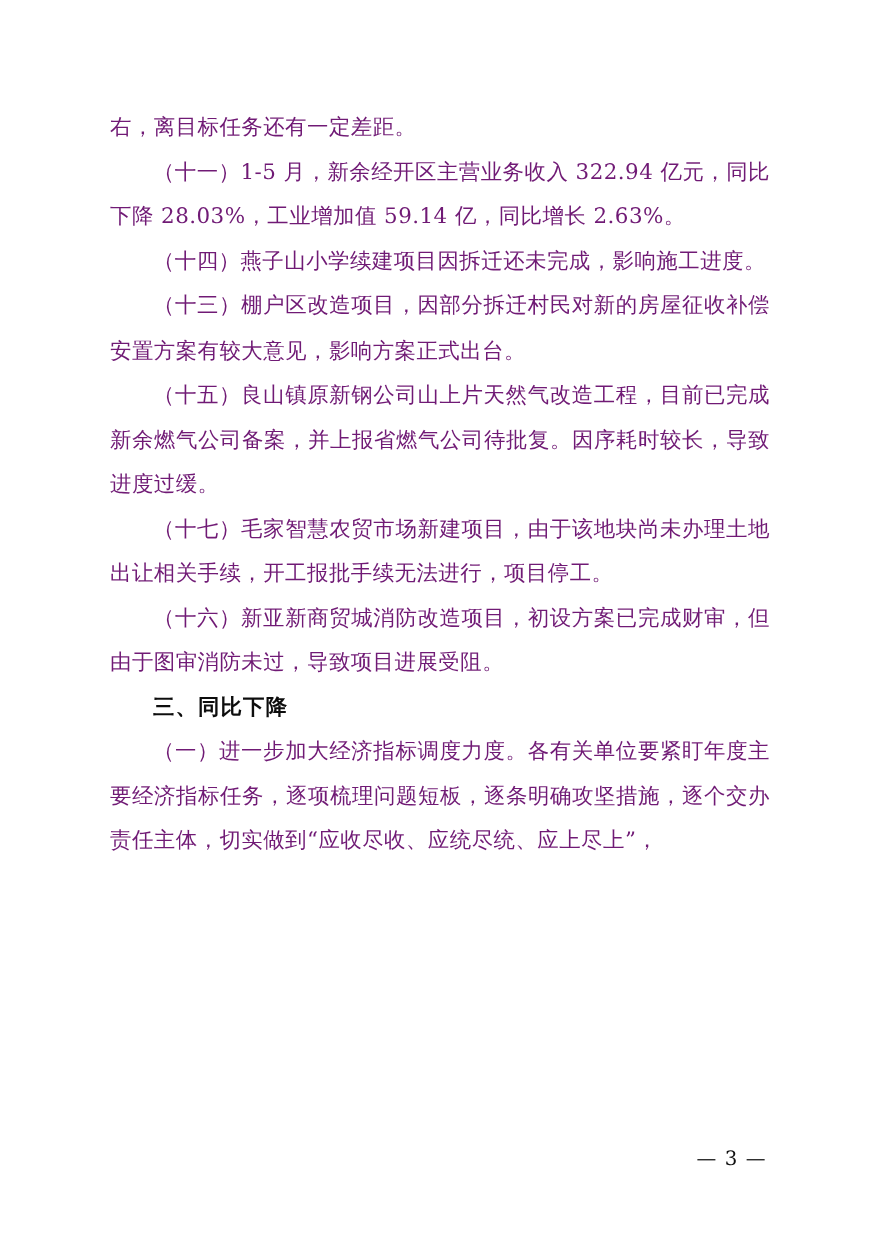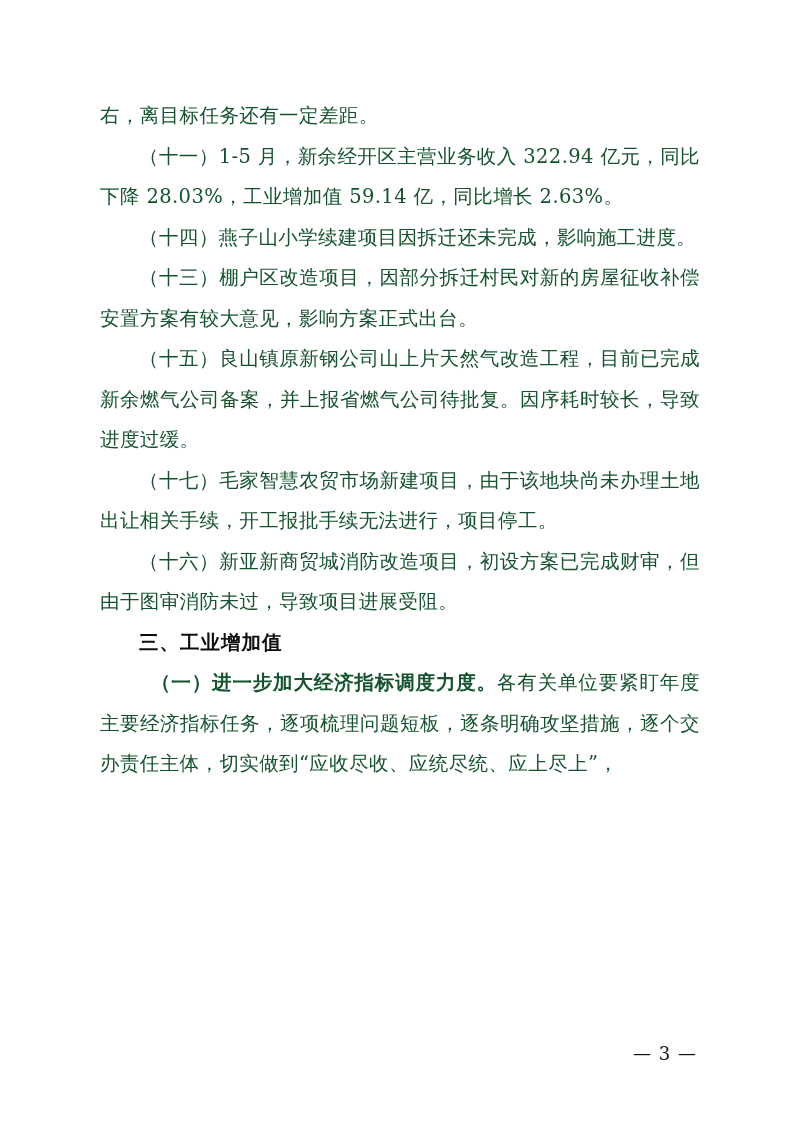--- a/index.html
+++ b/index.html
@@ -18,21 +18,21 @@
   .body-area {
     position: absolute;
     left: 100px;
     top: 96px;
     width: 600px;
   }
   .para {
     font-family: "DejaVu Serif", "Liberation Serif", serif;
     font-size: 19.5px;
     line-height: 40.5px;
-    color: #14532d;
+    color: #701a75;
     text-align: justify;
     text-justify: inter-ideograph;
     letter-spacing: 0.4px;
     margin: 0;
     white-space: normal;
   }
   .para.indent {
     text-indent: 39px;
   }
   .para.cont {
@@ -42,22 +42,21 @@
     font-family: "DejaVu Serif", "Liberation Serif", serif;
     font-size: 19.5px;
     line-height: 40.5px;
     color: #0d0d0d;
     font-weight: bold;
     text-indent: 39px;
     letter-spacing: 1px;
     margin: 0;
   }
   .bold-lead {
-    font-weight: bold;
-    margin-left: 12px;
+    font-weight: normal;
   }
   .page-number {
     position: absolute;
     right: 96px;
     bottom: 58px;
     font-family: "DejaVu Serif", "Liberation Serif", serif;
     font-size: 18px;
     color: #101010;
     letter-spacing: 1px;
   }
@@ -69,20 +68,20 @@
   <div class="body-area">
 
     <p class="para cont">右，离目标任务还有一定差距。</p>
     <p class="para indent">（十一）1-5 月，新余经开区主营业务收入 322.94 亿元，同比下降 28.03%，工业增加值 59.14 亿，同比增长 2.63%。</p>
     <p class="para indent">（十四）燕子山小学续建项目因拆迁还未完成，影响施工进度。</p>
     <p class="para indent">（十三）棚户区改造项目，因部分拆迁村民对新的房屋征收补偿安置方案有较大意见，影响方案正式出台。</p>
     <p class="para indent">（十五）良山镇原新钢公司山上片天然气改造工程，目前已完成新余燃气公司备案，并上报省燃气公司待批复。因序耗时较长，导致进度过缓。</p>
     <p class="para indent">（十七）毛家智慧农贸市场新建项目，由于该地块尚未办理土地出让相关手续，开工报批手续无法进行，项目停工。</p>
     <p class="para indent">（十六）新亚新商贸城消防改造项目，初设方案已完成财审，但由于图审消防未过，导致项目进展受阻。</p>
 
-    <p class="heading">三、工业增加值</p>
+    <p class="heading">三、同比下降</p>
 
     <p class="para indent"><span class="bold-lead">（一）进一步加大经济指标调度力度。</span><span>各有关单位要紧盯年度主要经济指标任务，逐项梳理问题短板，逐条明确攻坚措施，逐个交办责任主体，切实做到“应收尽收、应统尽统、应上尽上”，</span></p>
 
   </div>
 
   <div class="page-number">— 3 —</div>
 </div>
 
 </body></html>

